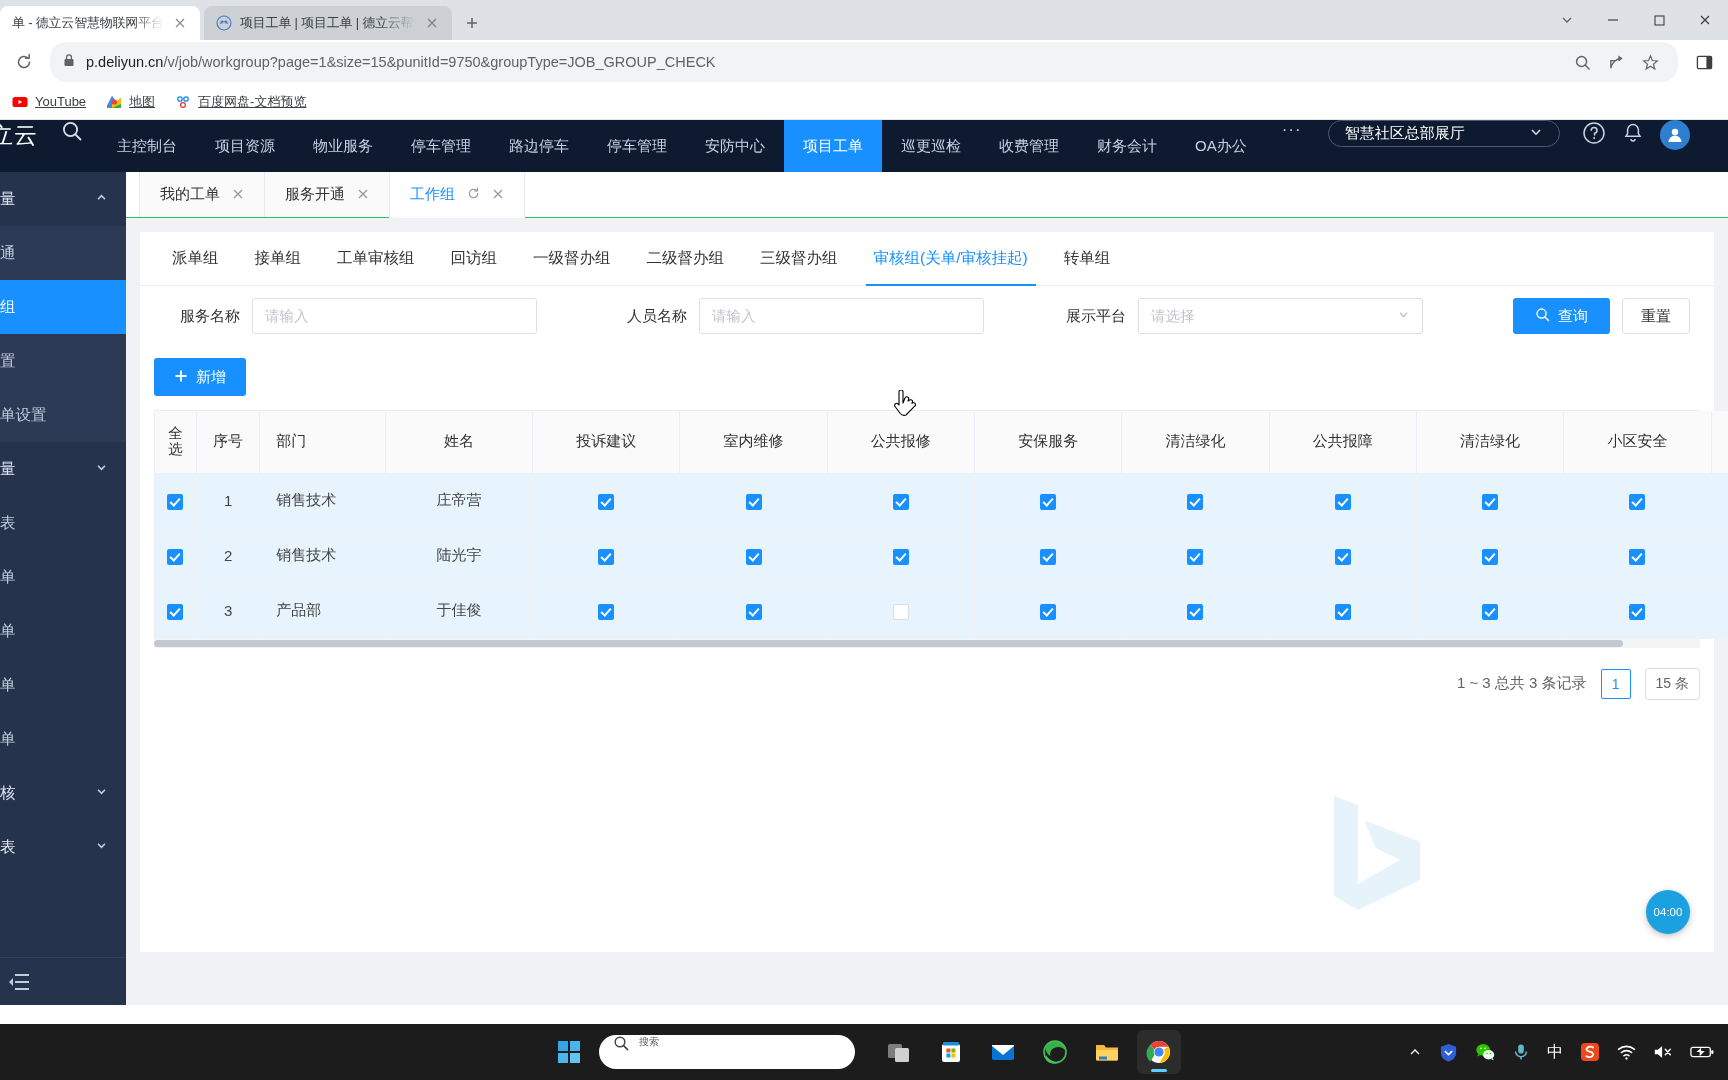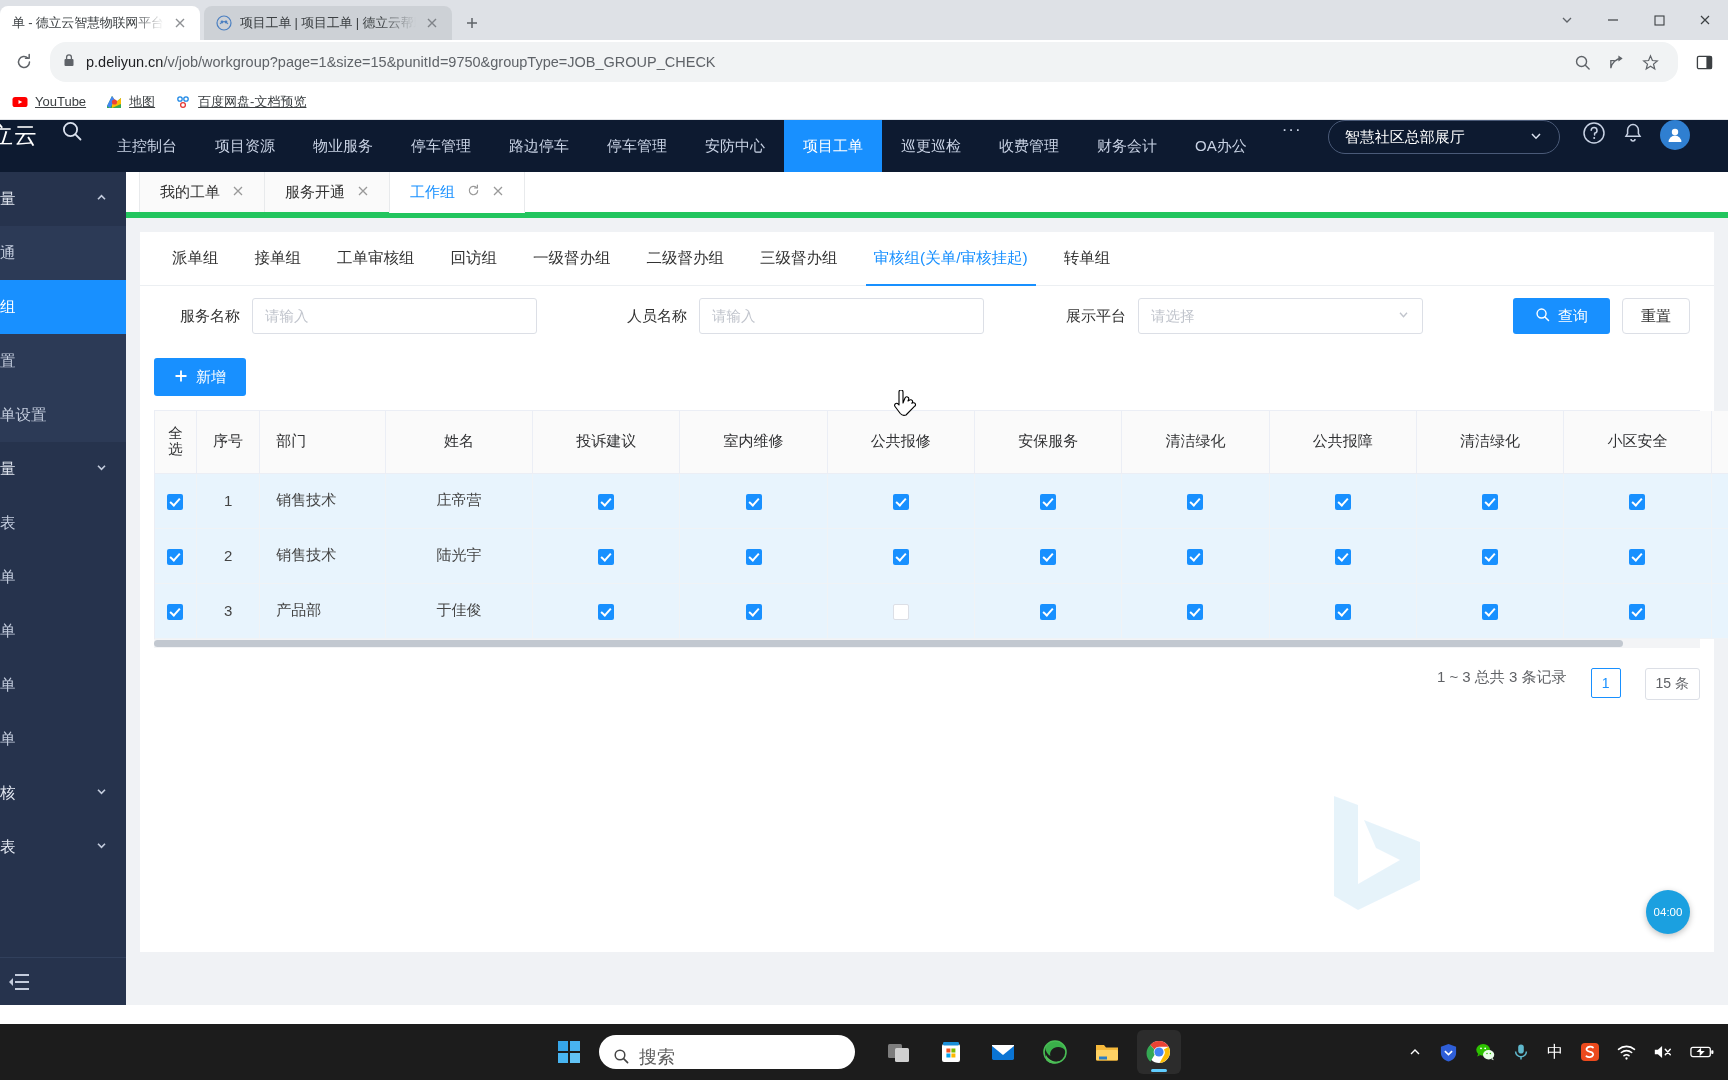--- a/index.html
+++ b/index.html
@@ -85,21 +85,21 @@
   }
   .nav-search { width: 52px; display:flex; align-items:center; justify-content:center; }
   .navitems { display: flex; align-items: center; height: 52px; }
   .navitem {
     padding: 0 19px; height: 52px; display: flex; align-items: center;
     font-size: 15px; color: #c8d2e4; white-space: nowrap;
   }
   .navitem.active { background: #1890ff; color: #fff; }
   .nav-more { padding: 0 16px; color: #c8d2e4; font-size: 17px; letter-spacing:1px;}
   .unit-select {
-    margin-left: 10px; width: 232px; height: 34px; border: 1px solid #4a5a78;
+    margin-left: 10px; width: 232px; height: 27px; border: 1px solid #4a5a78;
     border-radius: 17px; display: flex; align-items: center; justify-content: space-between;
     padding: 0 16px; color: #fff; font-size: 15px;
   }
   .topnav-right { display: flex; align-items: center; gap: 16px; margin-left: 22px; }
   .avatar { width: 30px; height: 30px; border-radius: 50%; background: #2f7fd1;
             display:flex;align-items:center;justify-content:center; }
 
   
   .sidebar {
     position: absolute; left: 0; top: 52px; width: 126px; bottom: 0;
@@ -123,21 +123,21 @@
     border-top: 1px solid #31405c;
   }
 
   
   .content {
     position: absolute; left: 126px; top: 52px; right: 0; bottom: 0;
     background: #f0f2f5; overflow: hidden;
   }
   .tabs-bar {
     height: 46px; background: #fff; display: flex; align-items: stretch;
-    padding-left: 14px; border-bottom: 6px solid #22c55e; text-align: center;
+    padding-left: 14px; border-bottom: 1px solid #22c55e; text-align: center;
   }
   .ptab {
     display: flex; align-items: center; gap: 12px; padding: 0 20px;
     font-size: 15px; color: #333; border-right: 1px solid #e8eaec;
     border-left: 1px solid #e8eaec; margin-left: -1px; background: #fafafa;
   }
   .ptab.active { background: #fff; color: #1890ff; border-bottom: 1px solid #fff; margin-bottom: -1px;}
   .ptab-x { font-size: 14px; color: #999; }
   .ptab-refresh { font-size: 14px; color: #999; }
 
@@ -216,22 +216,22 @@
 
   .hscroll {
     height: 9px; background: #f3f4f6; margin: 0 14px; position: relative;
   }
   .hscroll-thumb {
     position: absolute; left: 0; top: 1px; height: 7px; width: 95%;
     background: #c2c8d0; border-radius: 4px;
   }
 
   .pager {
-    display: flex; justify-content: flex-end;
-    gap: 24px; padding: 20px 14px 0 26px; font-size: 15px; color: #606266;
+    display: flex; align-items: center; justify-content: flex-end;
+    gap: 14px; padding: 20px 14px 0 26px; font-size: 15px; color: #606266;
   }
   .pg-num {
     width: 30px; height: 30px; border: 1px solid #1890ff; color: #1890ff;
     display:flex; align-items:center; justify-content:center; font-size: 14px;
     border-radius: 2px;
   }
   .pg-size {
     height: 32px; border: 1px solid #dcdfe6; border-radius: 3px; padding: 0 10px;
     display:flex; align-items:center; font-size: 14px; color: #606266; gap: 6px;
   }
@@ -251,22 +251,22 @@
 
   
   .taskbar {
     position: absolute; left: 0; bottom: 0; width: 1728px; height: 56px;
     background: #1c1c1c; display: flex; align-items: center;
   }
   .tb-center { position: absolute; left: 50%; transform: translateX(-50%);
                display: flex; align-items: center; gap: 8px; }
   .tb-search {
     width: 256px; height: 34px; background: #fff; border-radius: 17px;
-    display: flex; align-items: flex-end; padding: 0 14px; gap: 10px;
-    font-size: 18px; color: #5d5d5d;
+    display: flex; align-items: flex-start; padding: 0 14px; gap: 10px;
+    font-size: 10px; color: #5d5d5d;
   }
   .tb-app { width: 44px; height: 44px; display:flex; align-items:center; justify-content:center; border-radius: 6px; }
   .tb-app.running { background: #2c2c2c; position: relative; }
   .tb-app.running::after {
     content:""; position:absolute; bottom: 2px; left: 50%; transform: translateX(-50%);
     width: 16px; height: 3px; border-radius: 2px; background: #60cdff;
   }
   .tray { position: absolute; right: 14px; display: flex; align-items: center; gap: 17px; }
   .tray-item { display:flex; align-items:center; justify-content:center; color: #fff; }
   .lstrip { position: absolute; left: 0; bottom: 56px; width: 126px;

